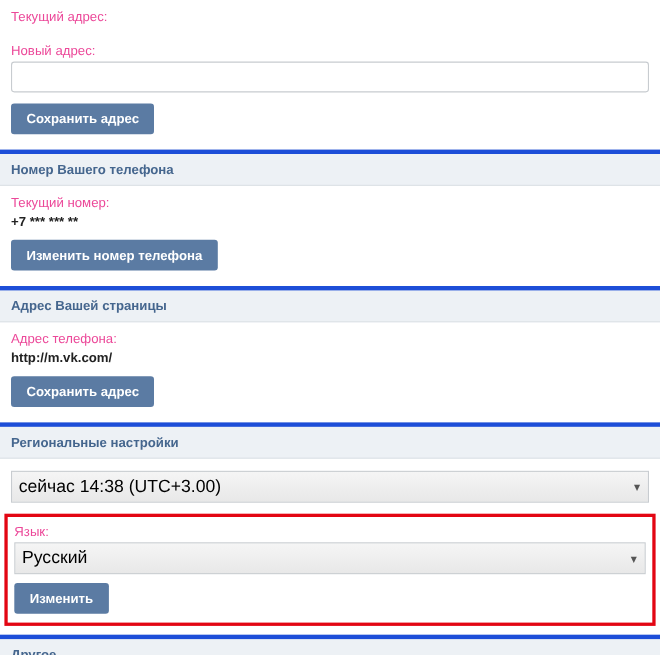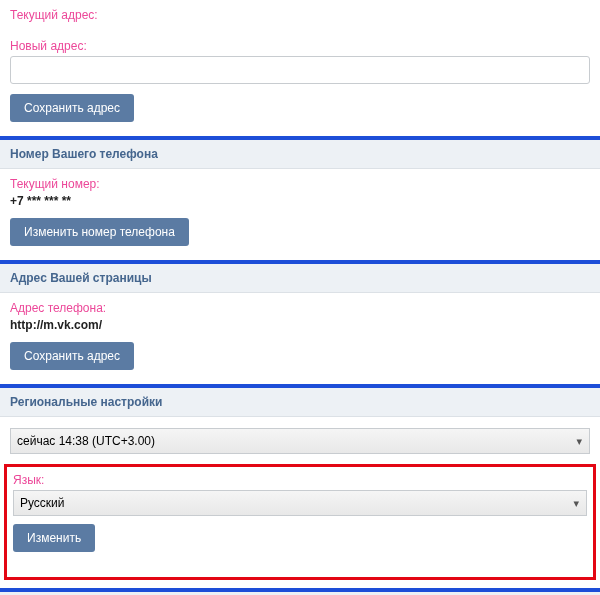--- a/index.html
+++ b/index.html
@@ -42,31 +42,31 @@
     background: #fff;
   }
   .btn {
     display: inline-block;
     background: #5b7ba3;
     color: #fff;
     border: none;
     border-radius: 3px;
     padding: 7px 14px;
     font-size: 12px;
-    font-weight: normal;
+    font-weight: bold;
     cursor: pointer;
     margin: 0 0 6px 10px;
   }
   .btn-wrap { padding: 4px 0 8px 0; }
   .select {
     width: 100%;
     padding: 5px 6px;
     border: 1px solid #c8ccd0;
     background: linear-gradient(#f5f5f5,#e8e8e8);
-    font-size: 12px;
+    font-size: 16px;
     appearance: none;
     -webkit-appearance: none;
     position: relative;
   }
   .select-wrap {
     position: relative;
     margin-top: 3px;
   }
   .select-wrap::after {
     content: "▾";
@@ -74,21 +74,21 @@
     right: 8px;
     top: 50%;
     transform: translateY(-50%);
     color: #555;
     pointer-events: none;
     font-size: 11px;
   }
   .highlight-box {
     border: 3px solid #e30613;
     margin: 4px 4px 8px 4px;
-    padding: 6px 6px 25px 6px;
+    padding: 6px 6px 8px 6px;
   }
   .highlight-box .btn { margin-left: 0; margin-top: 8px; margin-bottom: 0;}
 </style>
 </head>
 <body>
 
 <div class="field-group">
   <span class="field-label">Текущий адрес:</span>
 </div>
 <div class="field-group">

